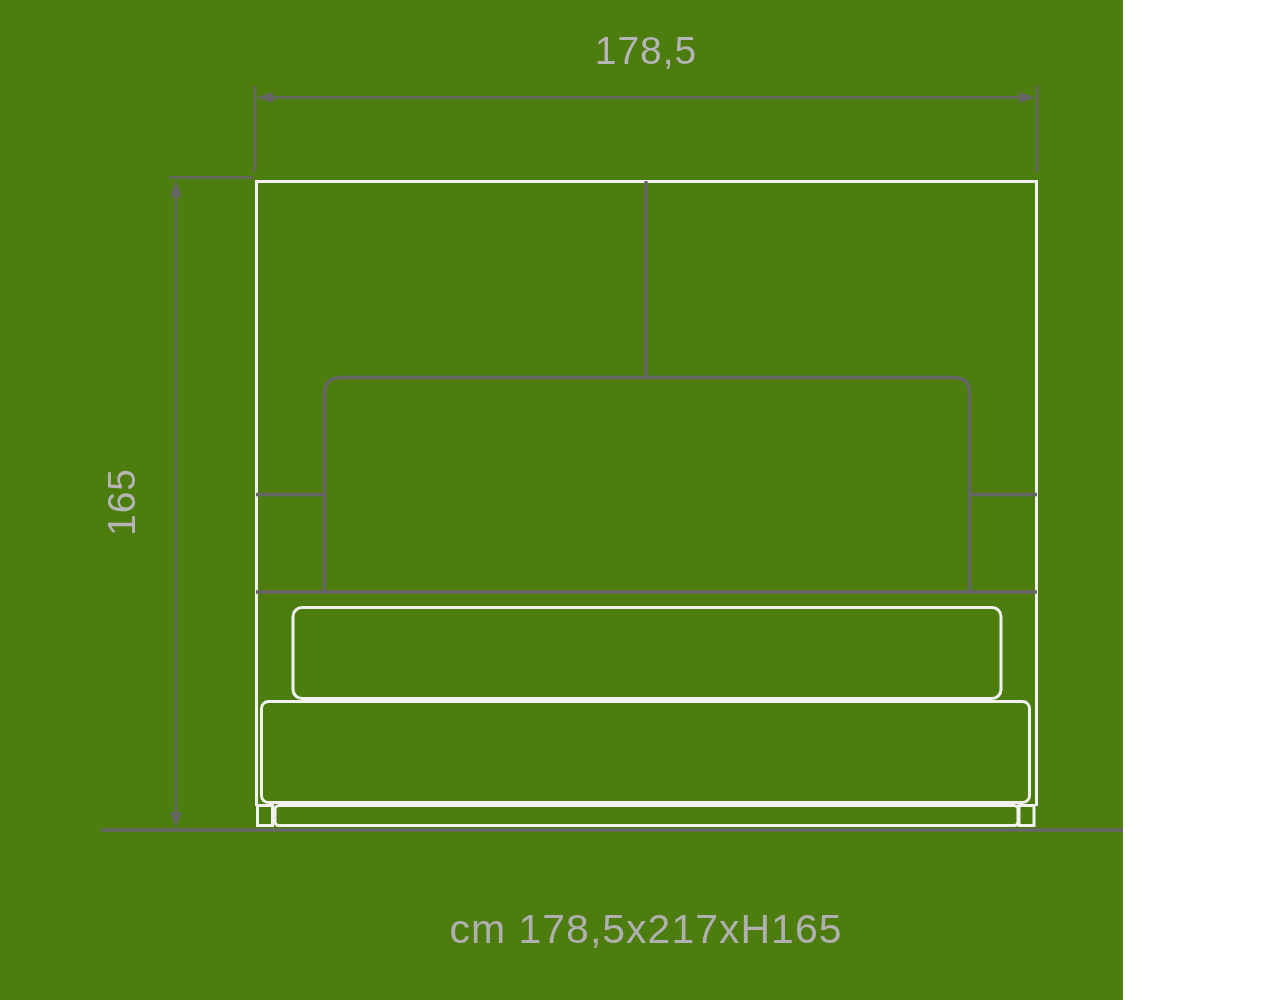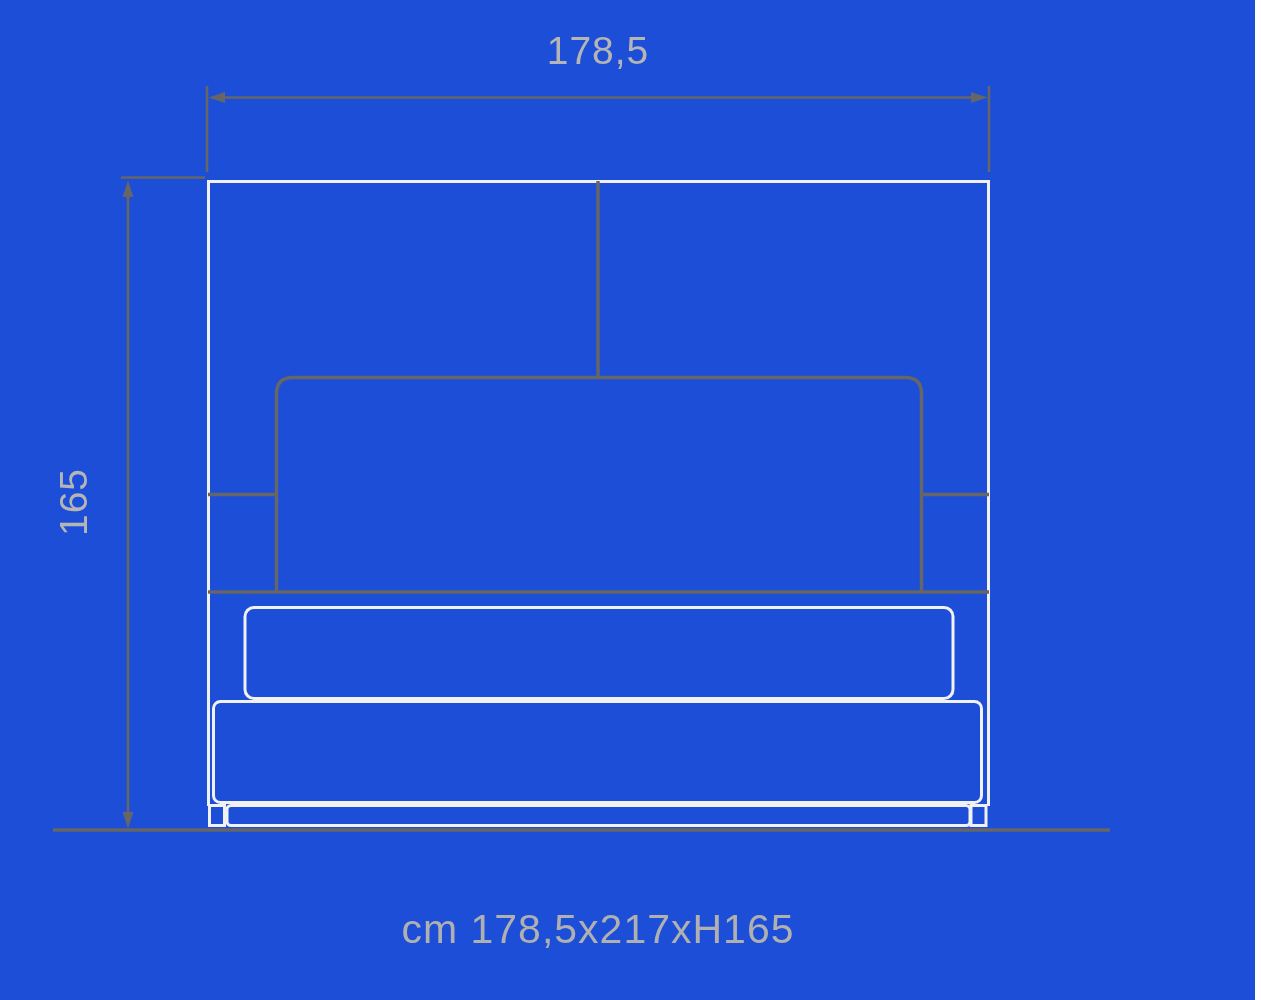--- a/index.html
+++ b/index.html
@@ -2,25 +2,26 @@
 <html><head>
 <meta charset="utf-8">
 <style>
   html, body {
     margin: 0;
     padding: 0;
     background: #ffffff;
   }
   .canvas {
     position: relative;
-    width: 1255px;
+    width: 1075px;
     height: 1000px;
-    background: #1d4ed8;
+    background: #4d7c0f;
     overflow: hidden;
     font-family: "Liberation Sans", "DejaVu Sans", sans-serif;
+    padding-left: 48px;
   }
   svg { display: block; }
   text {
     font-family: "Liberation Sans", "DejaVu Sans", sans-serif;
   }
   .dim-text {
     font-size: 39px;
     fill: #b5b5b5;
     letter-spacing: 1px;
   }

